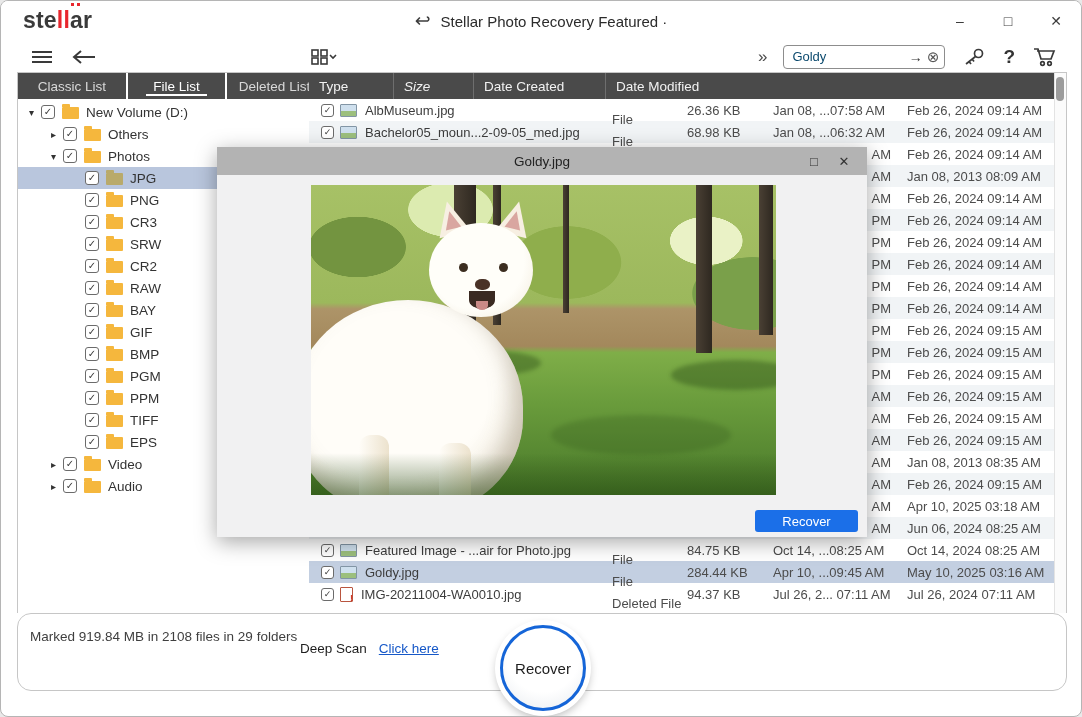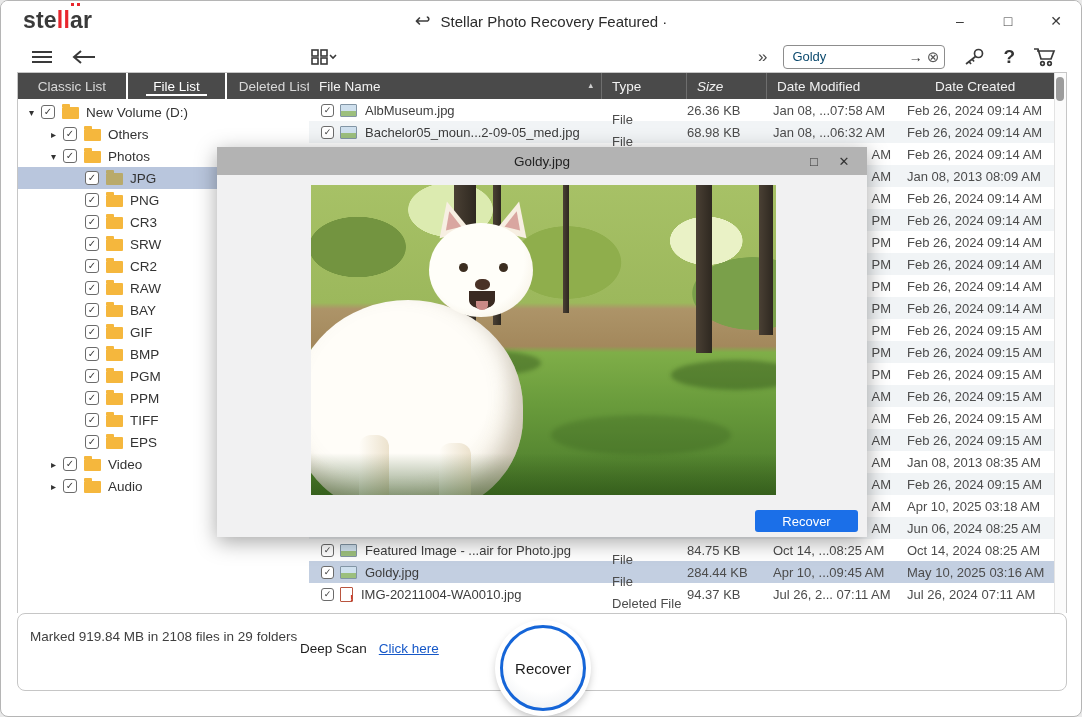--- a/index.html
+++ b/index.html
@@ -103,21 +103,21 @@
   .dog .eye.l{left:148px;}.dog .eye.r{left:188px;}
   .dog .nose{position:absolute;left:164px;top:74px;width:15px;height:11px;border-radius:45%;background:#4a3226;}
   .dog .mouth{position:absolute;left:158px;top:86px;width:26px;height:18px;border-radius:0 0 50% 50%;background:#3a2a22;}
   .dog .tongue{position:absolute;left:165px;top:96px;width:12px;height:9px;border-radius:0 0 50% 50%;background:#c98a87;}
   .dog .leg{position:absolute;background:linear-gradient(90deg,#fffdf8,#ece2cd);border-radius:12px;}
   .dog .leg.a{left:48px;top:230px;width:30px;height:72px;}
   .dog .leg.b{left:128px;top:238px;width:32px;height:66px;}
   .grassfront{position:absolute;left:0;bottom:0;width:100%;height:42px;background:linear-gradient(180deg,transparent,rgba(35,70,15,.5));}
   
   .bottombar{position:absolute;left:16px;top:612px;width:1050px;height:78px;border:1px solid #c6c6c6;
-    border-radius:8px;box-sizing:border-box;background:#fff;}
+    border-radius:14px;box-sizing:border-box;background:#fff;}
   .marked{position:absolute;left:12px;top:13px;width:268px;font-size:13.5px;color:#3f3f3f;line-height:1.45;}
   .deepscan{position:absolute;left:282px;top:27px;font-size:13.5px;color:#1d1d1d;display:flex;gap:12px;align-items:center;}
   .deepscan a{color:#1658c8;text-decoration:underline;cursor:pointer;}
   .big-recover{position:absolute;left:499px;top:624px;width:80px;height:80px;border-radius:50%;
     border:3px solid #1565d8;background:radial-gradient(circle at 50% 35%,#ffffff 0 55%,#e7ebef 100%);
     box-shadow:0 0 0 5px #fff,0 4px 10px 3px rgba(0,0,0,.28);z-index:60;
     display:flex;align-items:center;justify-content:center;font-size:15px;color:#1d1d1d;cursor:pointer;}
   svg{display:block;}
 </style>
 </head>
@@ -307,25 +307,24 @@
           <span class="lbl">Video</span>
         </div>
         <div class="titem" style="padding-left: 28px;">
           <span class="exp">▸</span>
           <span class="cb">✓</span>
           <span class="folder"></span>
           <span class="lbl">Audio</span>
         </div>
       </div>
     <div class="thead">
-        <div class="hcell c0">File Name<span class="sort">▴</span></div>
         <div class="hcell c1">Type</div>
         <div class="hcell c2">Size</div>
+        <div class="hcell c3">Date Created</div>
         <div class="hcell c4">Date Modified</div>
-        <div class="hcell c3">Date Created</div>
       </div>
     <div class="rows">
         <div class="trow">
           <div class="cell name">
             <span class="rcb">✓</span>
             <span class="fic"></span>
             <span>AlbMuseum.jpg</span>
           </div>
           <div class="cell type">File</div>
           <div class="cell size">26.36 KB</div>

